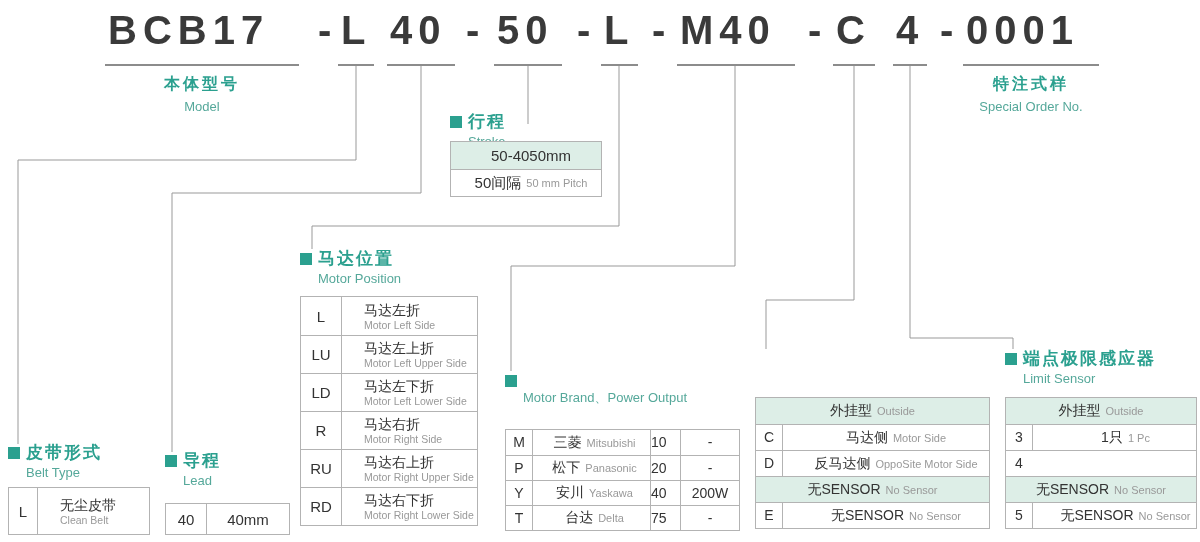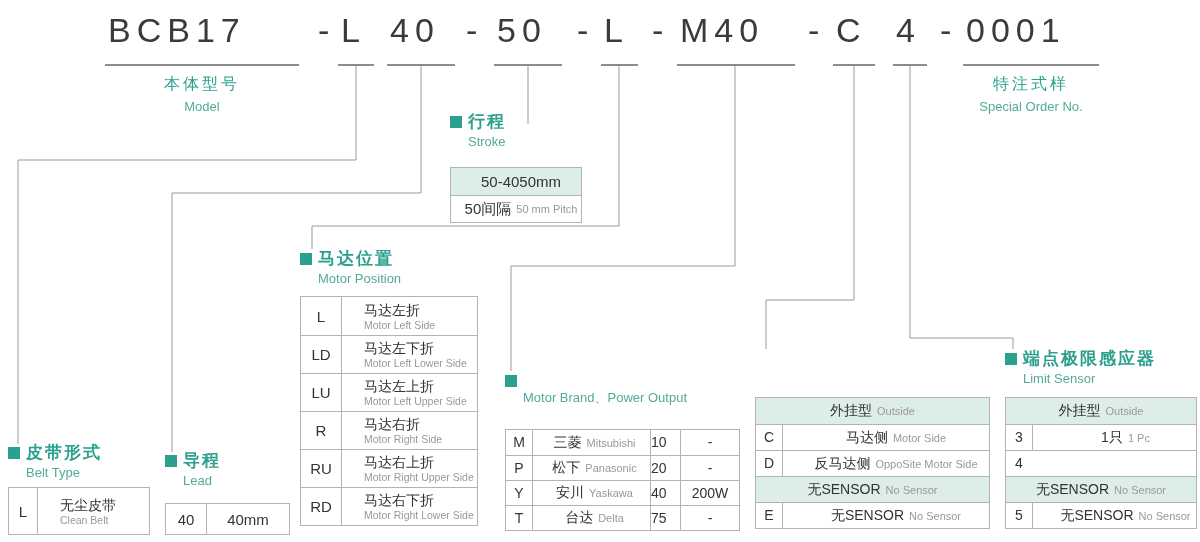--- a/index.html
+++ b/index.html
@@ -5,33 +5,33 @@
   :root{
     --accent:#2ba08f; --subtitle:#55a89a; --header-bg:#ddeee7; --border:#b3b3b3;
     --text:#333333; --muted:#999999; --line:#999999; --title:#3a3a3a;
   }
   *{margin:0;padding:0;box-sizing:border-box}
   body{background:#ffffff}
   .canvas{position:relative;width:1200px;height:542px;background:#fff;
     font-family:"Liberation Sans",sans-serif;overflow:hidden}
 
   
-  .seg{position:absolute;top:0;font-size:34px;line-height:60px;font-weight:400;
+  .seg{position:absolute;top:0;font-size:40px;line-height:60px;font-weight:700;
     letter-spacing:6px;color:var(--title,#3a3a3a);white-space:nowrap}
 
   
   .u{position:absolute;top:64px;height:2px;background:#8c8c8c}
 
   
   svg.conn-layer{position:absolute;left:0;top:0;pointer-events:none}
   .conn{fill:none;stroke:var(--line,#999);stroke-width:1}
 
   
   .center-label{position:absolute;text-align:center}
-  .cl-zh{font-size:16px;font-weight:normal;color:var(--accent,#2ba08f);letter-spacing:3px;margin-bottom:4px}
+  .cl-zh{font-size:16px;font-weight:bold;color:var(--accent,#2ba08f);letter-spacing:3px;margin-bottom:4px}
   .cl-en{font-size:13px;color:var(--subtitle,#55a89a)}
 
   
   .sec{position:absolute}
   .sec-head{display:flex;align-items:flex-start}
   .sq{width:12px;height:12px;background:var(--accent,#2ba08f);margin:4px 6px 0 0;flex:none}
   .sec-zh{font-size:17px;font-weight:bold;color:var(--accent,#2ba08f);letter-spacing:2px;line-height:20px;white-space:nowrap}
   .sec-en{margin-left:18px;margin-top:2px;font-size:13px;color:var(--subtitle,#55a89a);white-space:nowrap}
 
   
@@ -55,21 +55,21 @@
 
   #belt-table{left:8px;top:487px;width:142px}
   #belt-table .trow{height:46px}
   #belt-table .code{width:28px}
 
   #lead-table{left:165px;top:503px;width:125px}
   #lead-table .trow{height:30px}
   #lead-table .code{width:40px}
   #lead-table .c-val{flex:1;align-items:center}
 
-  #stroke-table{left:450px;top:167px;width:132px}
+  #stroke-table{left:450px;top:141px;width:152px}
   #stroke-table .trow{height:27px}
 
   #mp-table{left:300px;top:296px;width:178px}
   #mp-table .trow{height:38px}
   #mp-table .code{width:40px}
 
   #mb-table{left:505px;top:429px;width:235px}
   #mb-table .trow{height:25px}
   #mb-table .c-code{width:26px;flex:none;align-items:center}
   #mb-table .c-brand{width:118px;flex:none;flex-direction:row;align-items:center;padding-left:6px}
@@ -171,34 +171,34 @@
       <div class="tcell code">
           <span class="zh big">L</span>
         </div>
       <div class="tcell desc">
         <span class="zh">马达左折</span>
         <span class="en">Motor Left Side</span>
       </div>
     </div>
     <div class="trow">
       <div class="tcell code">
+          <span class="zh big">LU</span>
+        </div>
+      <div class="tcell desc">
+        <span class="zh">马达左上折</span>
+        <span class="en">Motor Left Upper Side</span>
+      </div>
+    </div>
+    <div class="trow">
+      <div class="tcell code">
           <span class="zh big">LD</span>
         </div>
       <div class="tcell desc">
         <span class="zh">马达左下折</span>
         <span class="en">Motor Left Lower Side</span>
-      </div>
-    </div>
-    <div class="trow">
-      <div class="tcell code">
-          <span class="zh big">LU</span>
-        </div>
-      <div class="tcell desc">
-        <span class="zh">马达左上折</span>
-        <span class="en">Motor Left Upper Side</span>
       </div>
     </div>
     <div class="trow">
       <div class="tcell code">
           <span class="zh big">R</span>
         </div>
       <div class="tcell desc">
         <span class="zh">马达右折</span>
         <span class="en">Motor Right Side</span>
       </div>

